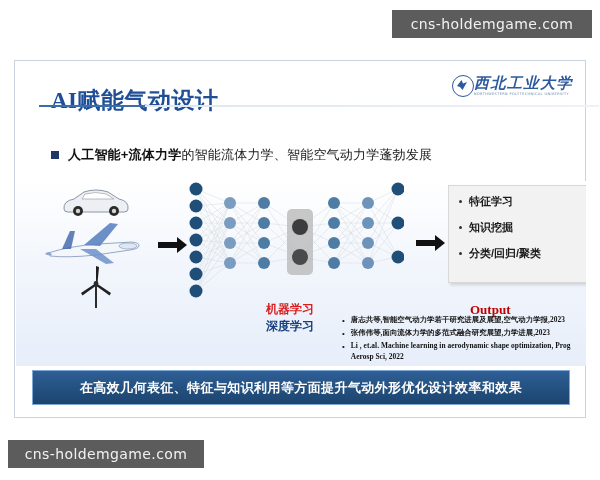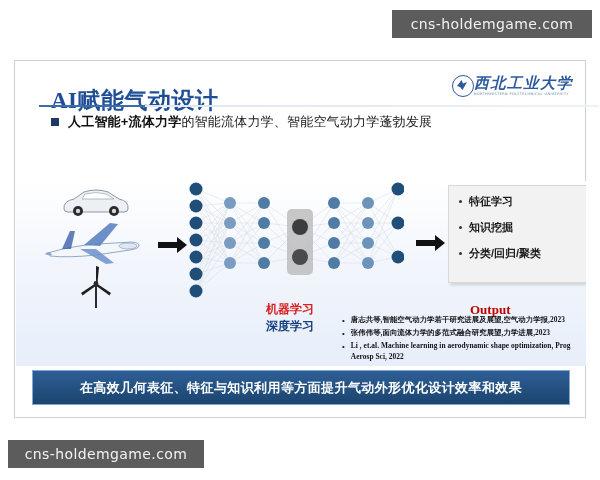--- a/index.html
+++ b/index.html
@@ -90,21 +90,21 @@
     letter-spacing: 0.45px; margin-top: 2px;
     white-space: nowrap;
   }
 
   
   .bullet-row {
     position: absolute;
     left: 36px;
     display: flex; align-items: flex-start; gap: 14px;
   }
-  #bullet-0 { top: 52px; gap: 9px; }
+  #bullet-0 { top: 85px; gap: 9px; }
   #bullet-1 { top: 94px; }
   .bullet-mark {
     width: 8px; height: 8px;
     background: #1f3864;
     margin-top: 5px;
     flex: none;
   }
   .bullet-text {
     font-size: 13px; color: #222222;
     letter-spacing: 0.2px; white-space: nowrap;

